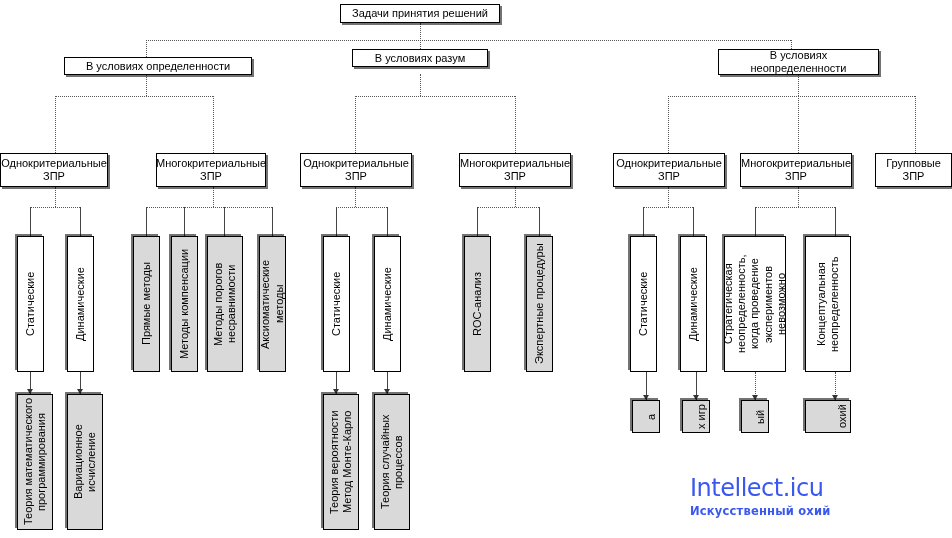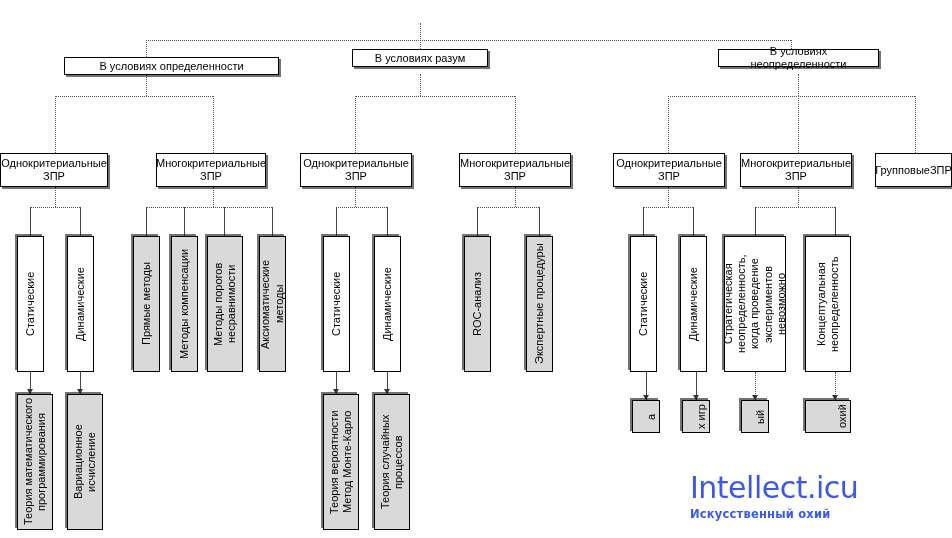--- a/index.html
+++ b/index.html
@@ -81,21 +81,21 @@
   }
   #logo .mark .glyphA{
     position:absolute;left:0;top:0;width:100%;height:100%;
     display:flex;align-items:center;justify-content:center;
     font-size:40px;font-weight:bold;color:#0b1550;
     font-family:"DejaVu Sans",sans-serif;
     letter-spacing:-2px;
   }
   #logo .txt{display:flex;flex-direction:column;justify-content:center;}
   #logo .brand{
-    font-size:30px;line-height:1;color:#3a58ee;font-weight:500;
+    font-size:24px;line-height:1;color:#3a58ee;font-weight:500;
     font-family:"DejaVu Sans",sans-serif;
     letter-spacing:-0.5px;
   }
   #logo .tagline{
     font-size:11.5px;color:#3a58ee;font-weight:bold;margin-top:4px;
     font-family:"DejaVu Sans",sans-serif;
     letter-spacing:0.2px;
   }
 </style>
 </head>
@@ -169,24 +169,25 @@
 
   <div class="ln solid-v" style="left:646px;top:372px;height:28px;"></div>
   <div class="arrow" style="left:643px;top:395px;"></div>
   <div class="ln solid-v" style="left:696px;top:372px;height:28px;"></div>
   <div class="arrow" style="left:693px;top:395px;"></div>
   <div class="ln v" style="left:755px;top:372px;height:28px;"></div>
   <div class="arrow" style="left:752px;top:395px;"></div>
   <div class="ln v" style="left:835px;top:372px;height:28px;"></div>
   <div class="arrow" style="left:832px;top:395px;"></div>
 
-
-  <div class="node h" style="left:64px;top:57px;width:215px;height:18px;">В условиях определенности</div>
+  <div class="node h" style="left:340px;top:4px;width:160px;height:19px;">Задачи принятия решений</div>
+
+  <div class="node h" style="left:64px;top:57px;width:188px;height:18px;">В условиях определенности</div>
   <div class="node h" style="left:352px;top:49px;width:136px;height:18px;">В условиях разум</div>
-  <div class="node h" style="left:718px;top:49px;width:161px;height:18px;">В условиях неопределенности</div>
+  <div class="node h" style="left:718px;top:49px;width:161px;height:26px;">В условиях неопределенности</div>
 
   <div class="node h" style="left:0px;top:153px;width:108px;height:34px;flex-direction:column;">
     <span>Однокритериальные</span>
     <span>ЗПР</span>
   </div>
   <div class="node h" style="left:156px;top:153px;width:110px;height:34px;flex-direction:column;">
     <span>Многокритериальные</span>
     <span>ЗПР</span>
   </div>
 
@@ -200,21 +201,21 @@
   </div>
 
   <div class="node h" style="left:613px;top:153px;width:112px;height:34px;flex-direction:column;">
     <span>Однокритериальные</span>
     <span>ЗПР</span>
   </div>
   <div class="node h" style="left:740px;top:153px;width:112px;height:34px;flex-direction:column;">
     <span>Многокритериальные</span>
     <span>ЗПР</span>
   </div>
-  <div class="node h" style="left:875px;top:153px;width:77px;height:34px;flex-direction:row;">
+  <div class="node h" style="left:875px;top:153px;width:77px;height:34px;flex-direction:column;">
     <span>Групповые</span>
     <span>ЗПР</span>
   </div>
 
   <div class="node v" style="left:17px;top:236px;width:27px;height:136px;">
     <span>Статические</span>
   </div>
   <div class="node v" style="left:67px;top:236px;width:27px;height:136px;">
     <span>Динамические</span>
   </div>

